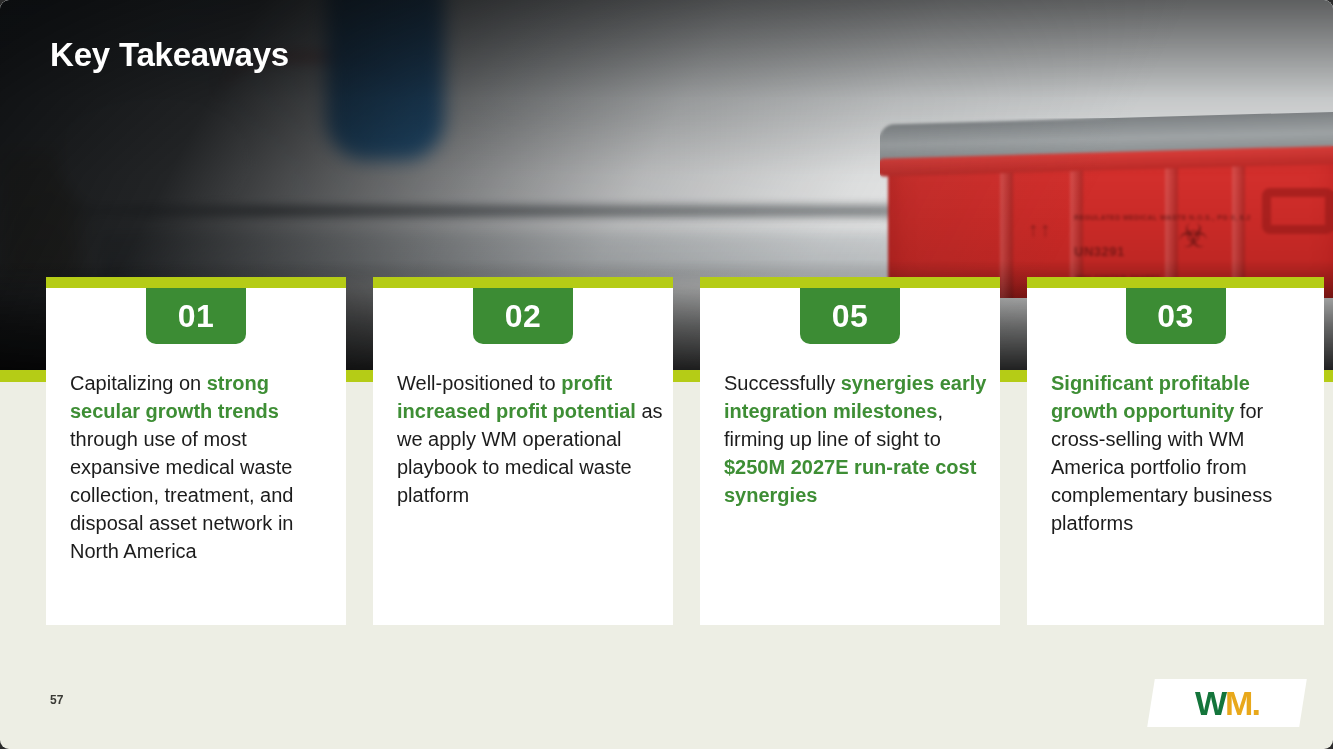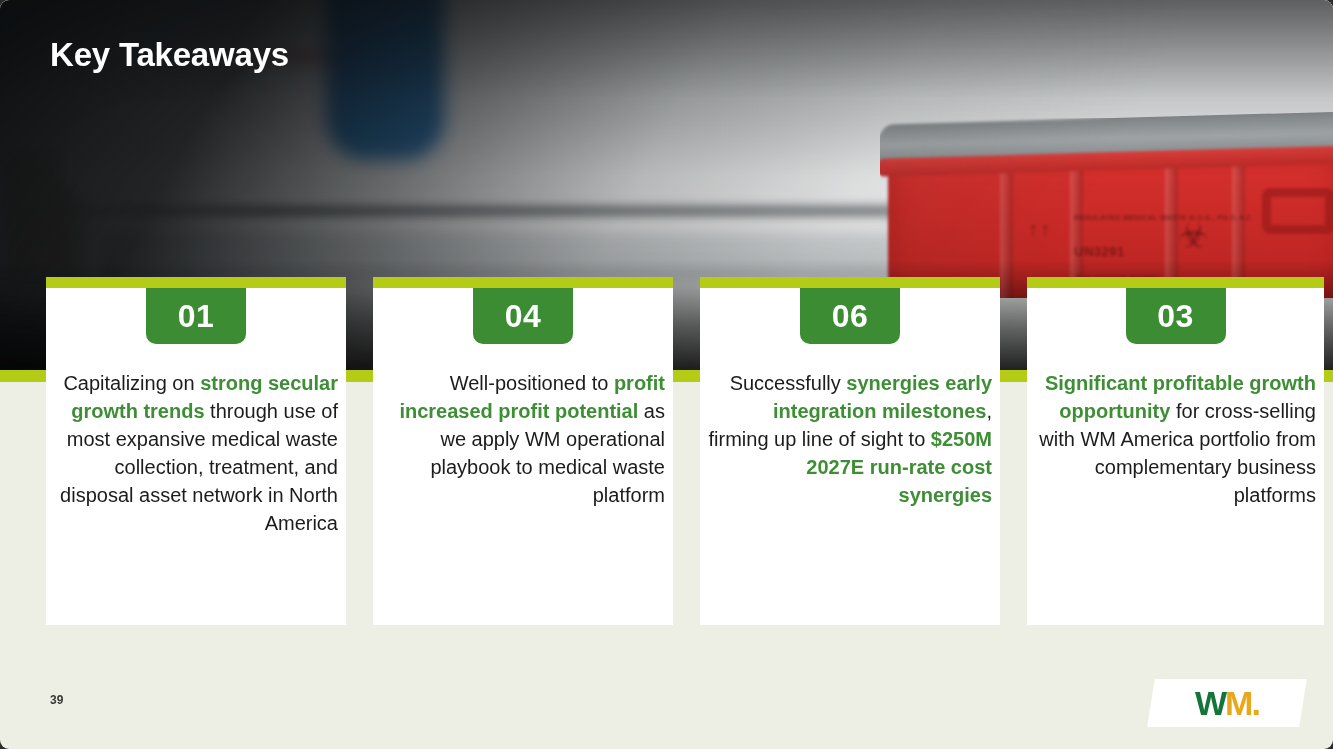--- a/index.html
+++ b/index.html
@@ -189,23 +189,23 @@
     font-size:32px;
     font-weight:bold;
     display:flex;
     align-items:center;
     justify-content:center;
     letter-spacing:.5px;
   }
 
   .body-text {
     position:absolute;
-    left:8px; right:8px;
+    left:24px; right:8px;
     top:81px;
-    text-align:right;
+    text-align:left;
     font-size:20px;
     line-height:28px;
     color:#1c1c1c;
   }
   .body-text b { color:#3E8E35; font-weight:bold; }
 
   
   .pagenum {
     position:absolute;
     left:50px; bottom:42px;
@@ -277,34 +277,34 @@
   <div class="title">Key Takeaways</div>
 
   <div class="limeband"></div>
 
   <div class="cards">
     <div class="card c1">
       <div class="badge">01</div>
       <div class="body-text"><span>Capitalizing on </span><b>strong secular growth trends</b><span> through use of most expansive medical waste collection, treatment, and disposal asset network in North America</span></div>
     </div>
     <div class="card c2">
-      <div class="badge">04</div>
+      <div class="badge">02</div>
       <div class="body-text"><span>Well-positioned to </span><b>profit increased profit potential</b><span> as we apply WM operational playbook to medical waste platform</span></div>
     </div>
     <div class="card c3">
-      <div class="badge">06</div>
+      <div class="badge">05</div>
       <div class="body-text"><span>Successfully </span><b>synergies early integration milestones</b><span>, firming up line of sight to </span><b>$250M 2027E run-rate cost synergies</b></div>
     </div>
     <div class="card c4">
       <div class="badge">03</div>
       <div class="body-text"><b>Significant profitable growth opportunity</b><span> for cross-selling with WM America portfolio from complementary business platforms</span></div>
     </div>
   </div>
 
-  <div class="pagenum">39</div>
+  <div class="pagenum">57</div>
   <div class="logo">
     <span class="inner">
       <span class="w">W</span>
         <span class="m">M</span>
         <span class="dot">.</span>
     </span>
   </div>
 
 </div>
 

